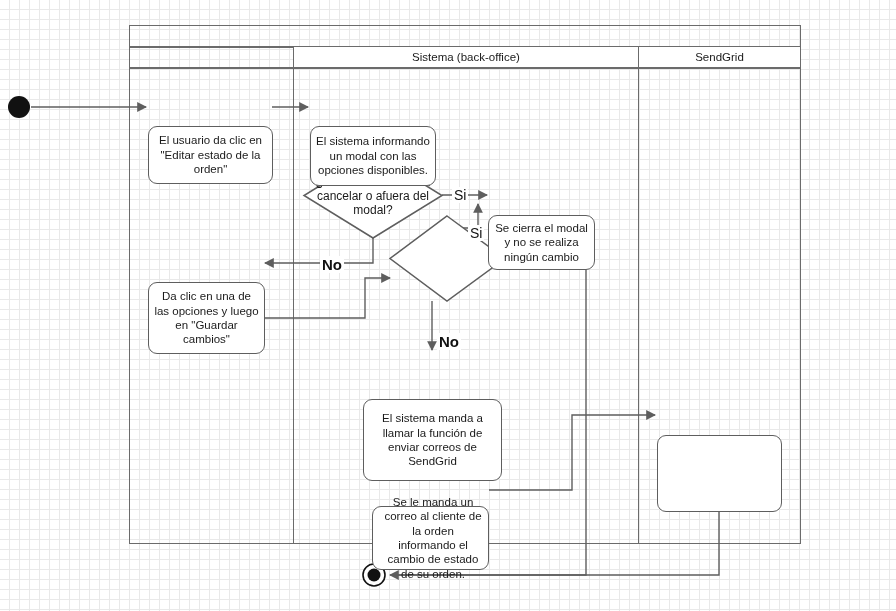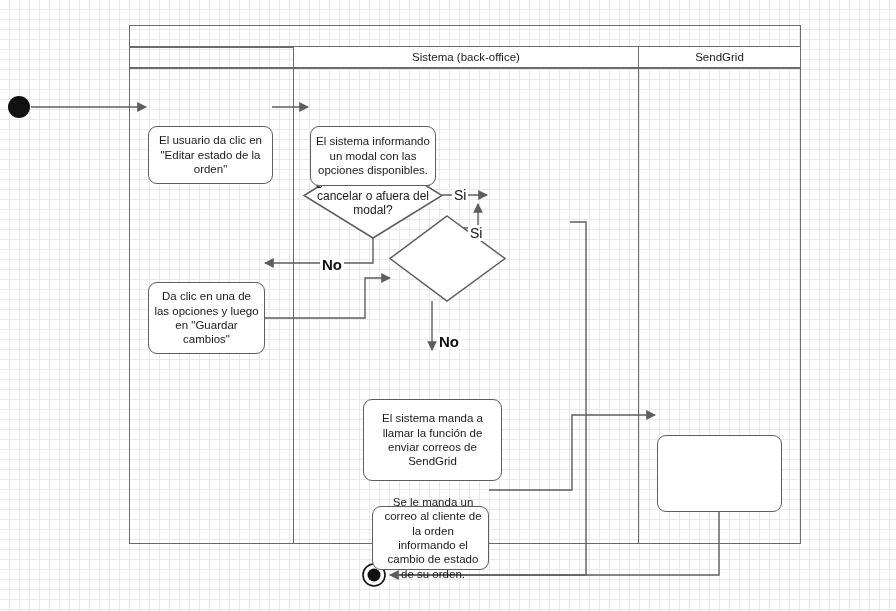--- a/index.html
+++ b/index.html
@@ -137,20 +137,21 @@
   </svg>
 
   <div class="diamond-label" style="left:304px;top:155px;width:138px;height:82px;">
     <span>¿El usuario da clic en cancelar o afuera del modal?</span>
   </div>
 
   <div class="node" style="left:148px;top:78px;width:125px;height:58px;">El usuario da clic en "Editar estado de la orden"</div>
 
   <div class="node" style="left:310px;top:78px;width:126px;height:60px;">El sistema informando un modal con las opciones disponibles.</div>
 
+  <div class="node" style="left:488px;top:167px;width:107px;height:55px;">Se cierra el modal y no se realiza ningún cambio</div>
 
   <div class="node" style="left:148px;top:234px;width:117px;height:72px;">Da clic en una de las opciones y luego en "Guardar cambios"</div>
 
   <div class="node" style="left:363px;top:351px;width:139px;height:82px;">El sistema manda a llamar la función de enviar correos de SendGrid</div>
 
   <div class="node" style="left:372px;top:458px;width:117px;height:64px;padding-left:10px;">Se le manda un correo al cliente de la orden informando el cambio de estado de su orden.</div>
 
   <div class="node" style="left:657px;top:387px;width:125px;height:77px;"></div>
 
   <div class="edge-label thin" style="left:452px;top:187px;">Si</div>

